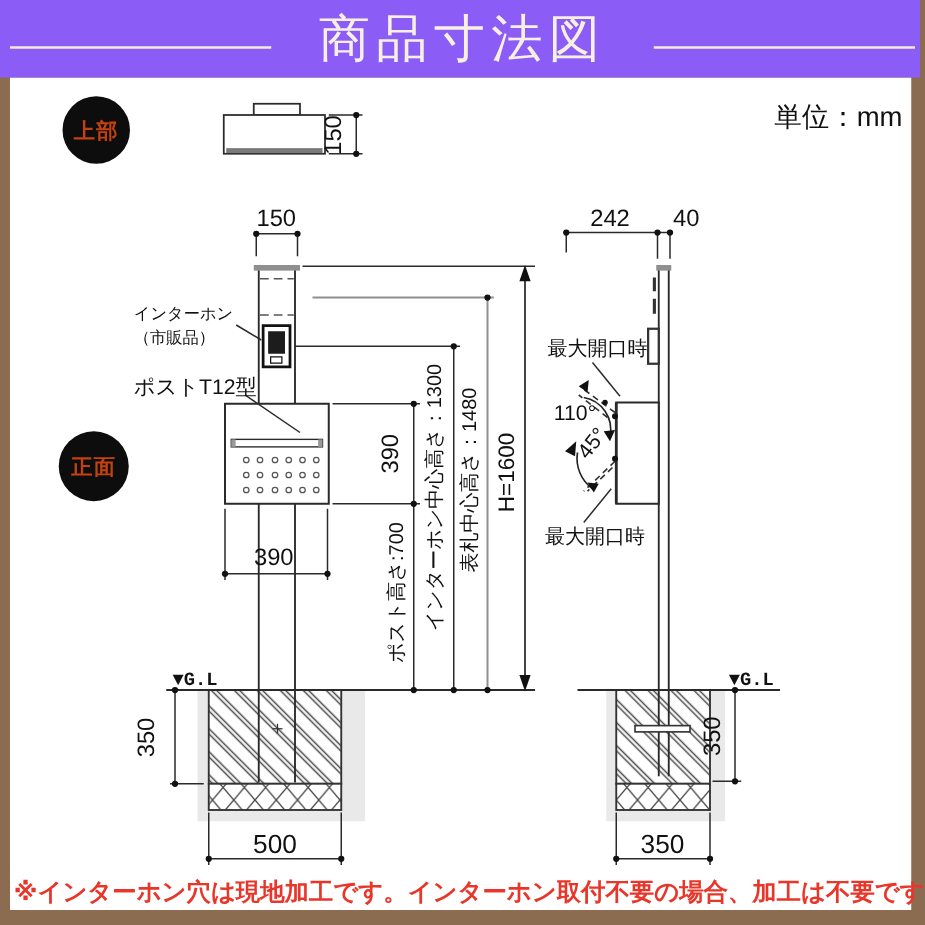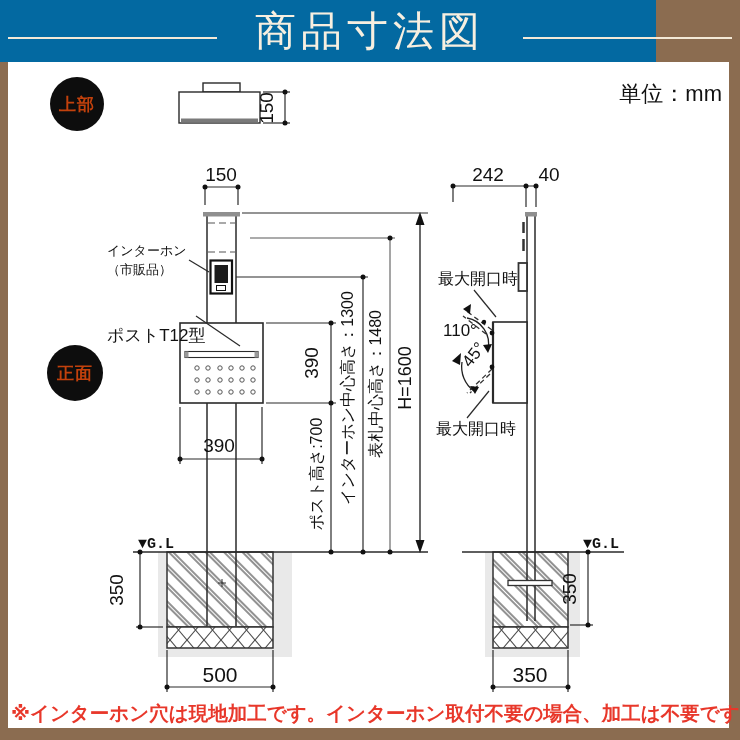--- a/index.html
+++ b/index.html
@@ -1,38 +1,38 @@
 <!DOCTYPE html>
 <html><head>
 <meta charset="utf-8">
 <style>
   html,body{margin:0;padding:0;}
   .page{position:relative;width:740px;height:740px;background:#8b6c50;overflow:hidden;
         font-family:"Liberation Sans","DejaVu Sans",sans-serif;}
   .canvas{position:absolute;left:8px;top:62px;width:721px;height:666px;background:#ffffff;}
   
-  .header{position:absolute;left:0;top:0;width:656px;height:62px;background:#0369a1;text-decoration:underline;}
+  .header{position:absolute;left:0;top:0;width:736px;height:62px;background:#8b5cf6;text-decoration:underline;}
   .header .title{position:absolute;left:0;top:1px;width:740px;text-align:center;
         font-family:"Liberation Serif","DejaVu Serif",serif;font-size:41px;font-weight:500;
         color:#f7efe0;letter-spacing:5px;line-height:60px;}
   .hline{position:absolute;top:37px;height:2px;background:#f3e9d7;}
   .hline.l{left:8px;width:209px;}
   .hline.r{left:523px;width:209px;}
   
   .badge{position:absolute;background:#0d0d0d;color:#c2410c;border-radius:50%;
         display:flex;align-items:center;justify-content:center;
         font-size:17px;font-weight:bold;letter-spacing:1px;}
   .badge.top{left:50px;top:77px;width:54px;height:54px;}
   .badge.front{left:47px;top:345px;width:56px;height:56px;}
   .badge.side{left:643px;top:347px;width:54px;height:54px;}
   
   .lbl{position:absolute;color:#111;white-space:nowrap;}
   .unit{left:592px;top:79px;width:130px;text-align:right;font-size:22px;}
   .intercom-lbl{left:107px;top:241px;font-size:13px;line-height:19px;}
-  .postmodel-lbl{left:107px;top:298px;font-size:17px;margin-top:26px;}
+  .postmodel-lbl{left:107px;top:298px;font-size:17px;}
   .maxopen-top{left:438px;top:269px;font-size:16px;}
   .maxopen-bottom{left:436px;top:419px;font-size:16px;}
   .gl{font-size:15px;font-weight:600;font-family:Liberation Mono, monospace;}
   .gl.front{left:138px;top:536px;}
   .gl.side{left:583px;top:536px;}
   .note{left:11px;top:700px;font-size:19.5px;font-weight:600;color:#e8372a;}
   .draw{position:absolute;left:0;top:0;pointer-events:none;}
   svg text{font-family:"Liberation Sans","DejaVu Sans",sans-serif;fill:#111;}
 </style>
 </head>

